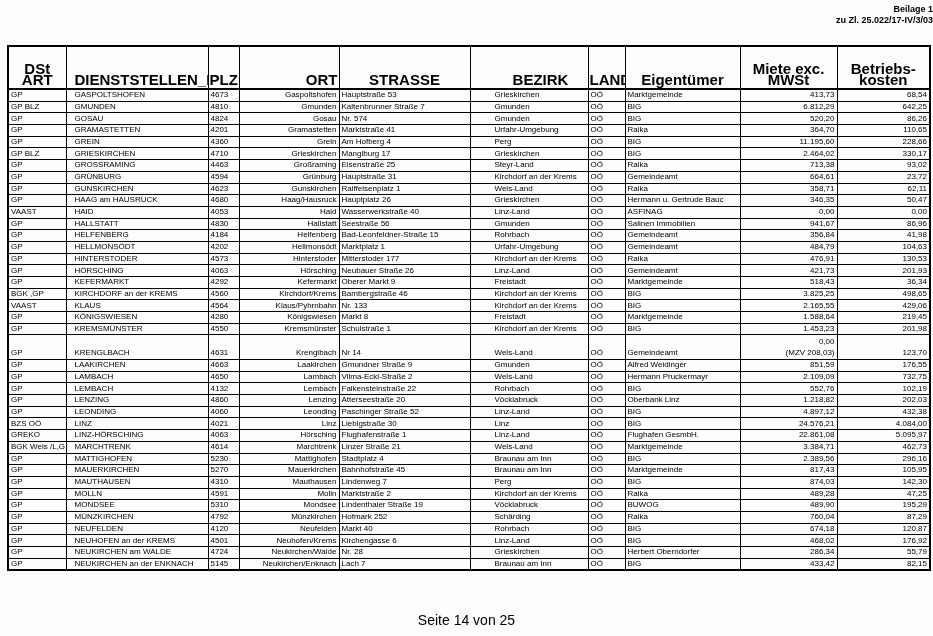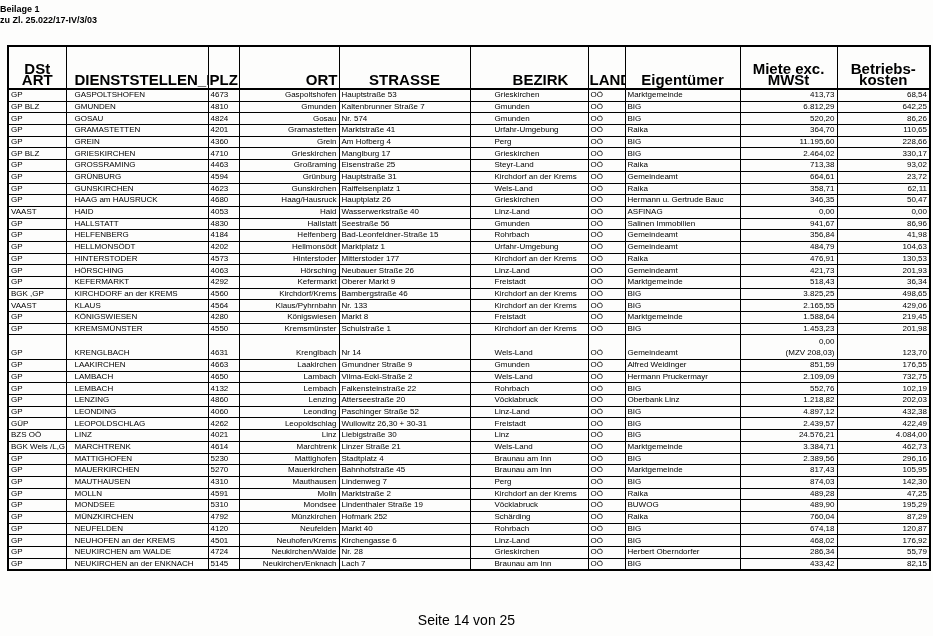--- a/index.html
+++ b/index.html
@@ -4,21 +4,21 @@
 <style>
   html,body{margin:0;padding:0;}
   body{
     width:933px;height:636px;position:relative;
     background:#fdfdfc;color:#000;
     font-family:"Liberation Sans", sans-serif;
     -webkit-font-smoothing:antialiased;
   }
   .title-block{
     position:absolute;top:4px;left:0;width:100%;
-    text-align:left;font-weight:bold;font-size:9px;line-height:11px;
+    text-align:right;font-weight:bold;font-size:9px;line-height:11px;
   }
   table.main{
     position:absolute;left:7px;top:45px;width:922px;
     border-collapse:collapse;table-layout:fixed;
     border:2px solid #000;
   }
   th,td{
     border:1px solid #000;
     overflow:hidden;white-space:nowrap;
   }
@@ -409,44 +409,44 @@
         <td class="col-plz">4060</td>
         <td class="col-ort">Leonding</td>
         <td class="col-str">Paschinger Straße 52</td>
         <td class="col-bez">Linz-Land</td>
         <td class="col-land">OÖ</td>
         <td class="col-eig">BIG</td>
         <td class="col-miete">4.897,12</td>
         <td class="col-bk">432,38</td>
       </tr>
       <tr>
-        <td class="col-dst">GÜP</td>
-        <td class="col-name">LEOPOLDSCHLAG</td>
-        <td class="col-plz">4262</td>
-        <td class="col-ort">Leopoldschlag</td>
-        <td class="col-str">Wullowitz 26,30 + 30-31</td>
-        <td class="col-bez">Freistadt</td>
-        <td class="col-land">OÖ</td>
-        <td class="col-eig">BIG</td>
-        <td class="col-miete">2.439,57</td>
-        <td class="col-bk">422,49</td>
-      </tr>
-      <tr>
         <td class="col-dst">BZS OÖ</td>
         <td class="col-name">LINZ</td>
         <td class="col-plz">4021</td>
         <td class="col-ort">Linz</td>
         <td class="col-str">Liebigstraße 30</td>
         <td class="col-bez">Linz</td>
         <td class="col-land">OÖ</td>
         <td class="col-eig">BIG</td>
         <td class="col-miete">24.576,21</td>
         <td class="col-bk">4.084,00</td>
       </tr>
       <tr>
+        <td class="col-dst">GREKO</td>
+        <td class="col-name">LINZ-HÖRSCHING</td>
+        <td class="col-plz">4063</td>
+        <td class="col-ort">Hörsching</td>
+        <td class="col-str">Flughafenstraße 1</td>
+        <td class="col-bez">Linz-Land</td>
+        <td class="col-land">OÖ</td>
+        <td class="col-eig">Flughafen GesmbH.</td>
+        <td class="col-miete">22.861,08</td>
+        <td class="col-bk">5.095,97</td>
+      </tr>
+      <tr>
         <td class="col-dst">BGK Wels /L,G</td>
         <td class="col-name">MARCHTRENK</td>
         <td class="col-plz">4614</td>
         <td class="col-ort">Marchtrenk</td>
         <td class="col-str">Linzer Straße 21</td>
         <td class="col-bez">Wels-Land</td>
         <td class="col-land">OÖ</td>
         <td class="col-eig">Marktgemeinde</td>
         <td class="col-miete">3.384,71</td>
         <td class="col-bk">462,73</td>

